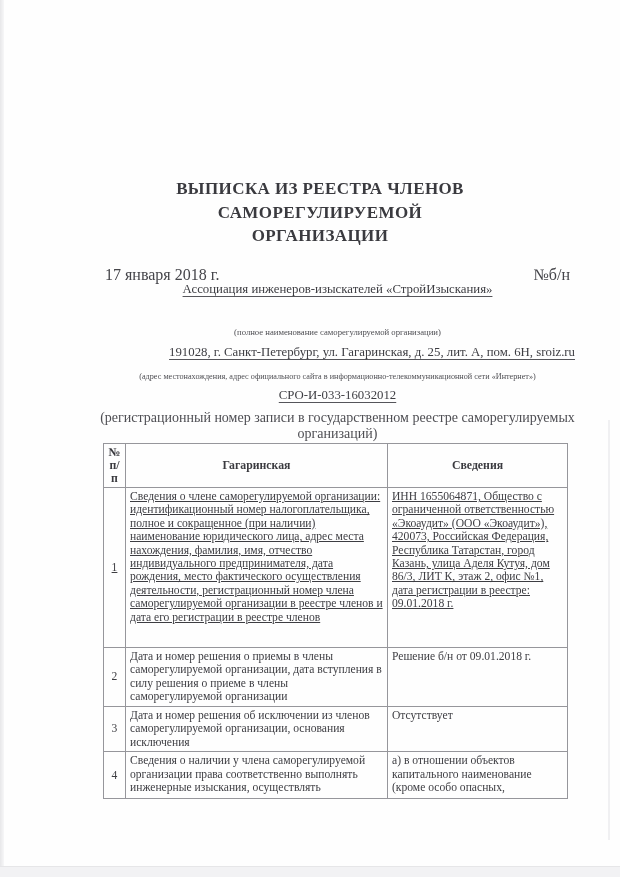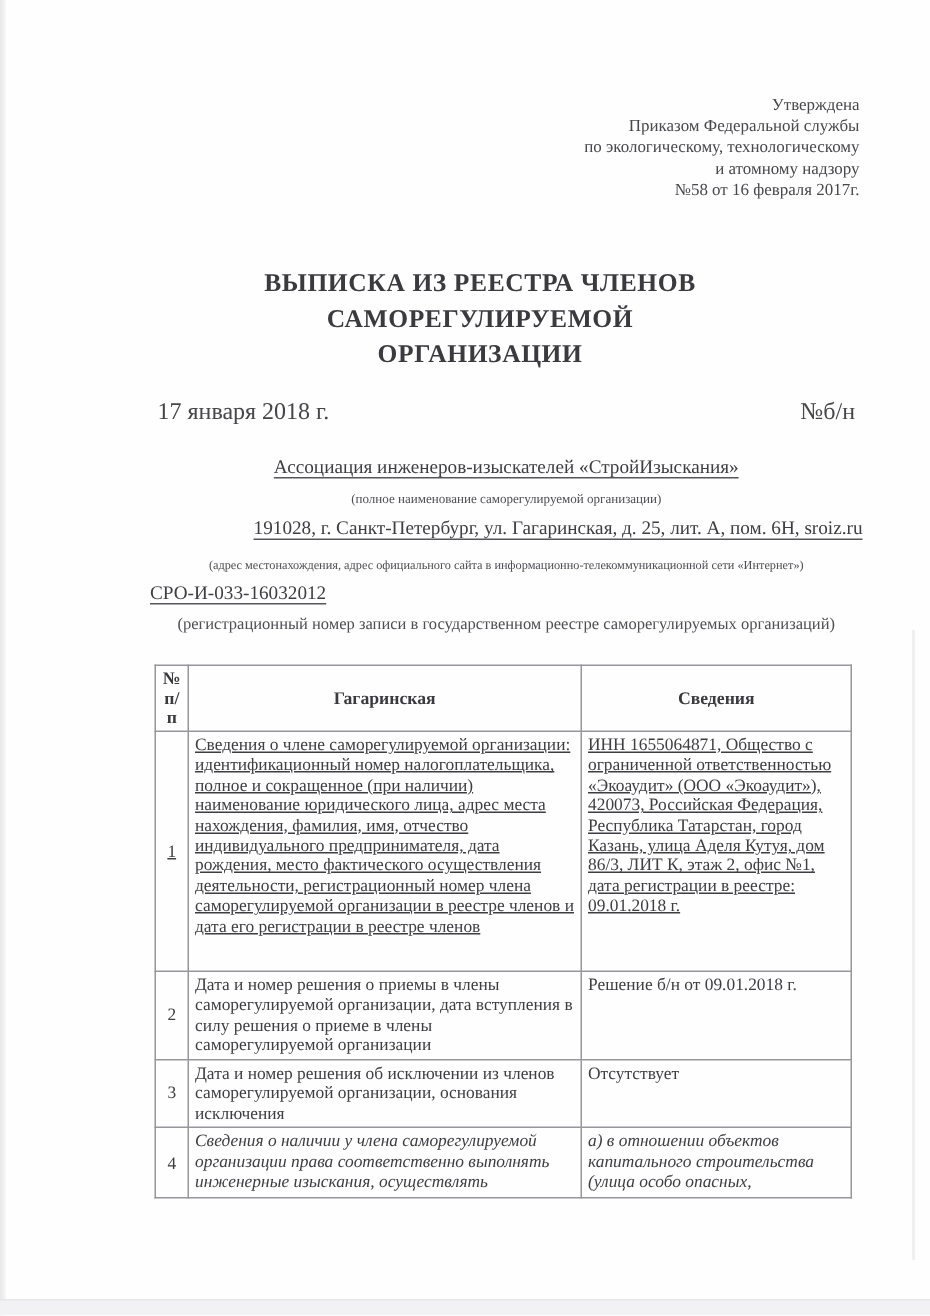--- a/index.html
+++ b/index.html
@@ -46,30 +46,30 @@
     position:absolute; top:266px; left:105px; right:50px;
     display:flex; justify-content:space-between; align-items:baseline;
     font-size:16px; color:#45454a;
   }
   .u-line {
     font-size:12.8px; color:#3d3d42;
     text-decoration:underline;
     text-underline-offset:3px;
     text-decoration-color:#55555a;
   }
-  .org-name { top:304px; position:absolute; left:100px; width:475px; text-align:center; }
+  .org-name { top:282px; position:absolute; left:100px; width:475px; text-align:center; }
   .caption {
     position:absolute; left:60px; width:555px; text-align:center;
     color:#4e4e53;
   }
   .cap1 { top:327px; font-size:8.7px; }
   .org-addr { top:345px; position:absolute; left:100px; width:475px; text-align:right; }
   .cap2 { top:372px; font-size:8.2px; }
-  .reg-num { top:388px; position:absolute; left:100px; width:475px; text-align:left; }
-  .cap3 { top:410px; font-size:11px; }
+  .reg-num { top:388px; position:absolute; left:100px; width:475px; text-align:center; }
+  .cap3 { top:410px; font-size:14px; }
 
   table.registry {
     position:absolute; left:103px; top:443px;
     width:464px;
     border-collapse:collapse;
     table-layout:fixed;
     font-size:11.6px; line-height:13.4px;
     color:#3d3d42;
   }
   .registry col.c-num { width:22px; }
@@ -92,36 +92,29 @@
   .registry td.num {
     text-align:center;
     vertical-align:middle;
     padding:0 1px;
   }
   .r1 td { height:160px;text-decoration:underline; }
   .r2 td { height:59px; }
   .r3 td { height:34px; }
   .r4 td { height:47px; }
   .r4 .clip { height:41px; overflow:hidden; }
-  .registry td .clip { display:block;font-style:italic; }
+  .registry td .clip { display:block; }
 </style>
 </head>
 <body>
 
 <div class="page">
   <div class="scan-edge-left"></div>
   <div class="scan-edge-right"></div>
 
-  <div class="approval">
-    <div>Утверждена</div>
-    <div>Приказом Федеральной службы</div>
-    <div>по экологическому, технологическому</div>
-    <div>и атомному надзору</div>
-    <div>№58 от 16 февраля 2017г.</div>
-  </div>
 
   <div class="doc-title">
     <div>ВЫПИСКА ИЗ РЕЕСТРА ЧЛЕНОВ</div>
     <div>САМОРЕГУЛИРУЕМОЙ</div>
     <div>ОРГАНИЗАЦИИ</div>
   </div>
 
   <div class="date-row">
     <span>17 января 2018 г.</span>
     <span>№б/н</span>
@@ -165,20 +158,20 @@
         <td class="num">3</td>
         <td>Дата и номер решения об исключении из членов саморегулируемой организации, основания исключения</td>
         <td>Отсутствует</td>
       </tr>
       <tr class="r4">
         <td class="num">4</td>
         <td>
             <span class="clip">Сведения о наличии у члена саморегулируемой организации права соответственно выполнять инженерные изыскания, осуществлять</span>
           </td>
         <td>
-            <span class="clip">а) в отношении объектов капитального строительства (улица особо опасных,</span>
+            <span class="clip">а) в отношении объектов капитального наименование (кроме особо опасных,</span>
           </td>
       </tr>
     </tbody>
   </table>
 
   <div class="scan-band-bottom"></div>
 </div>
 
 </body></html>

